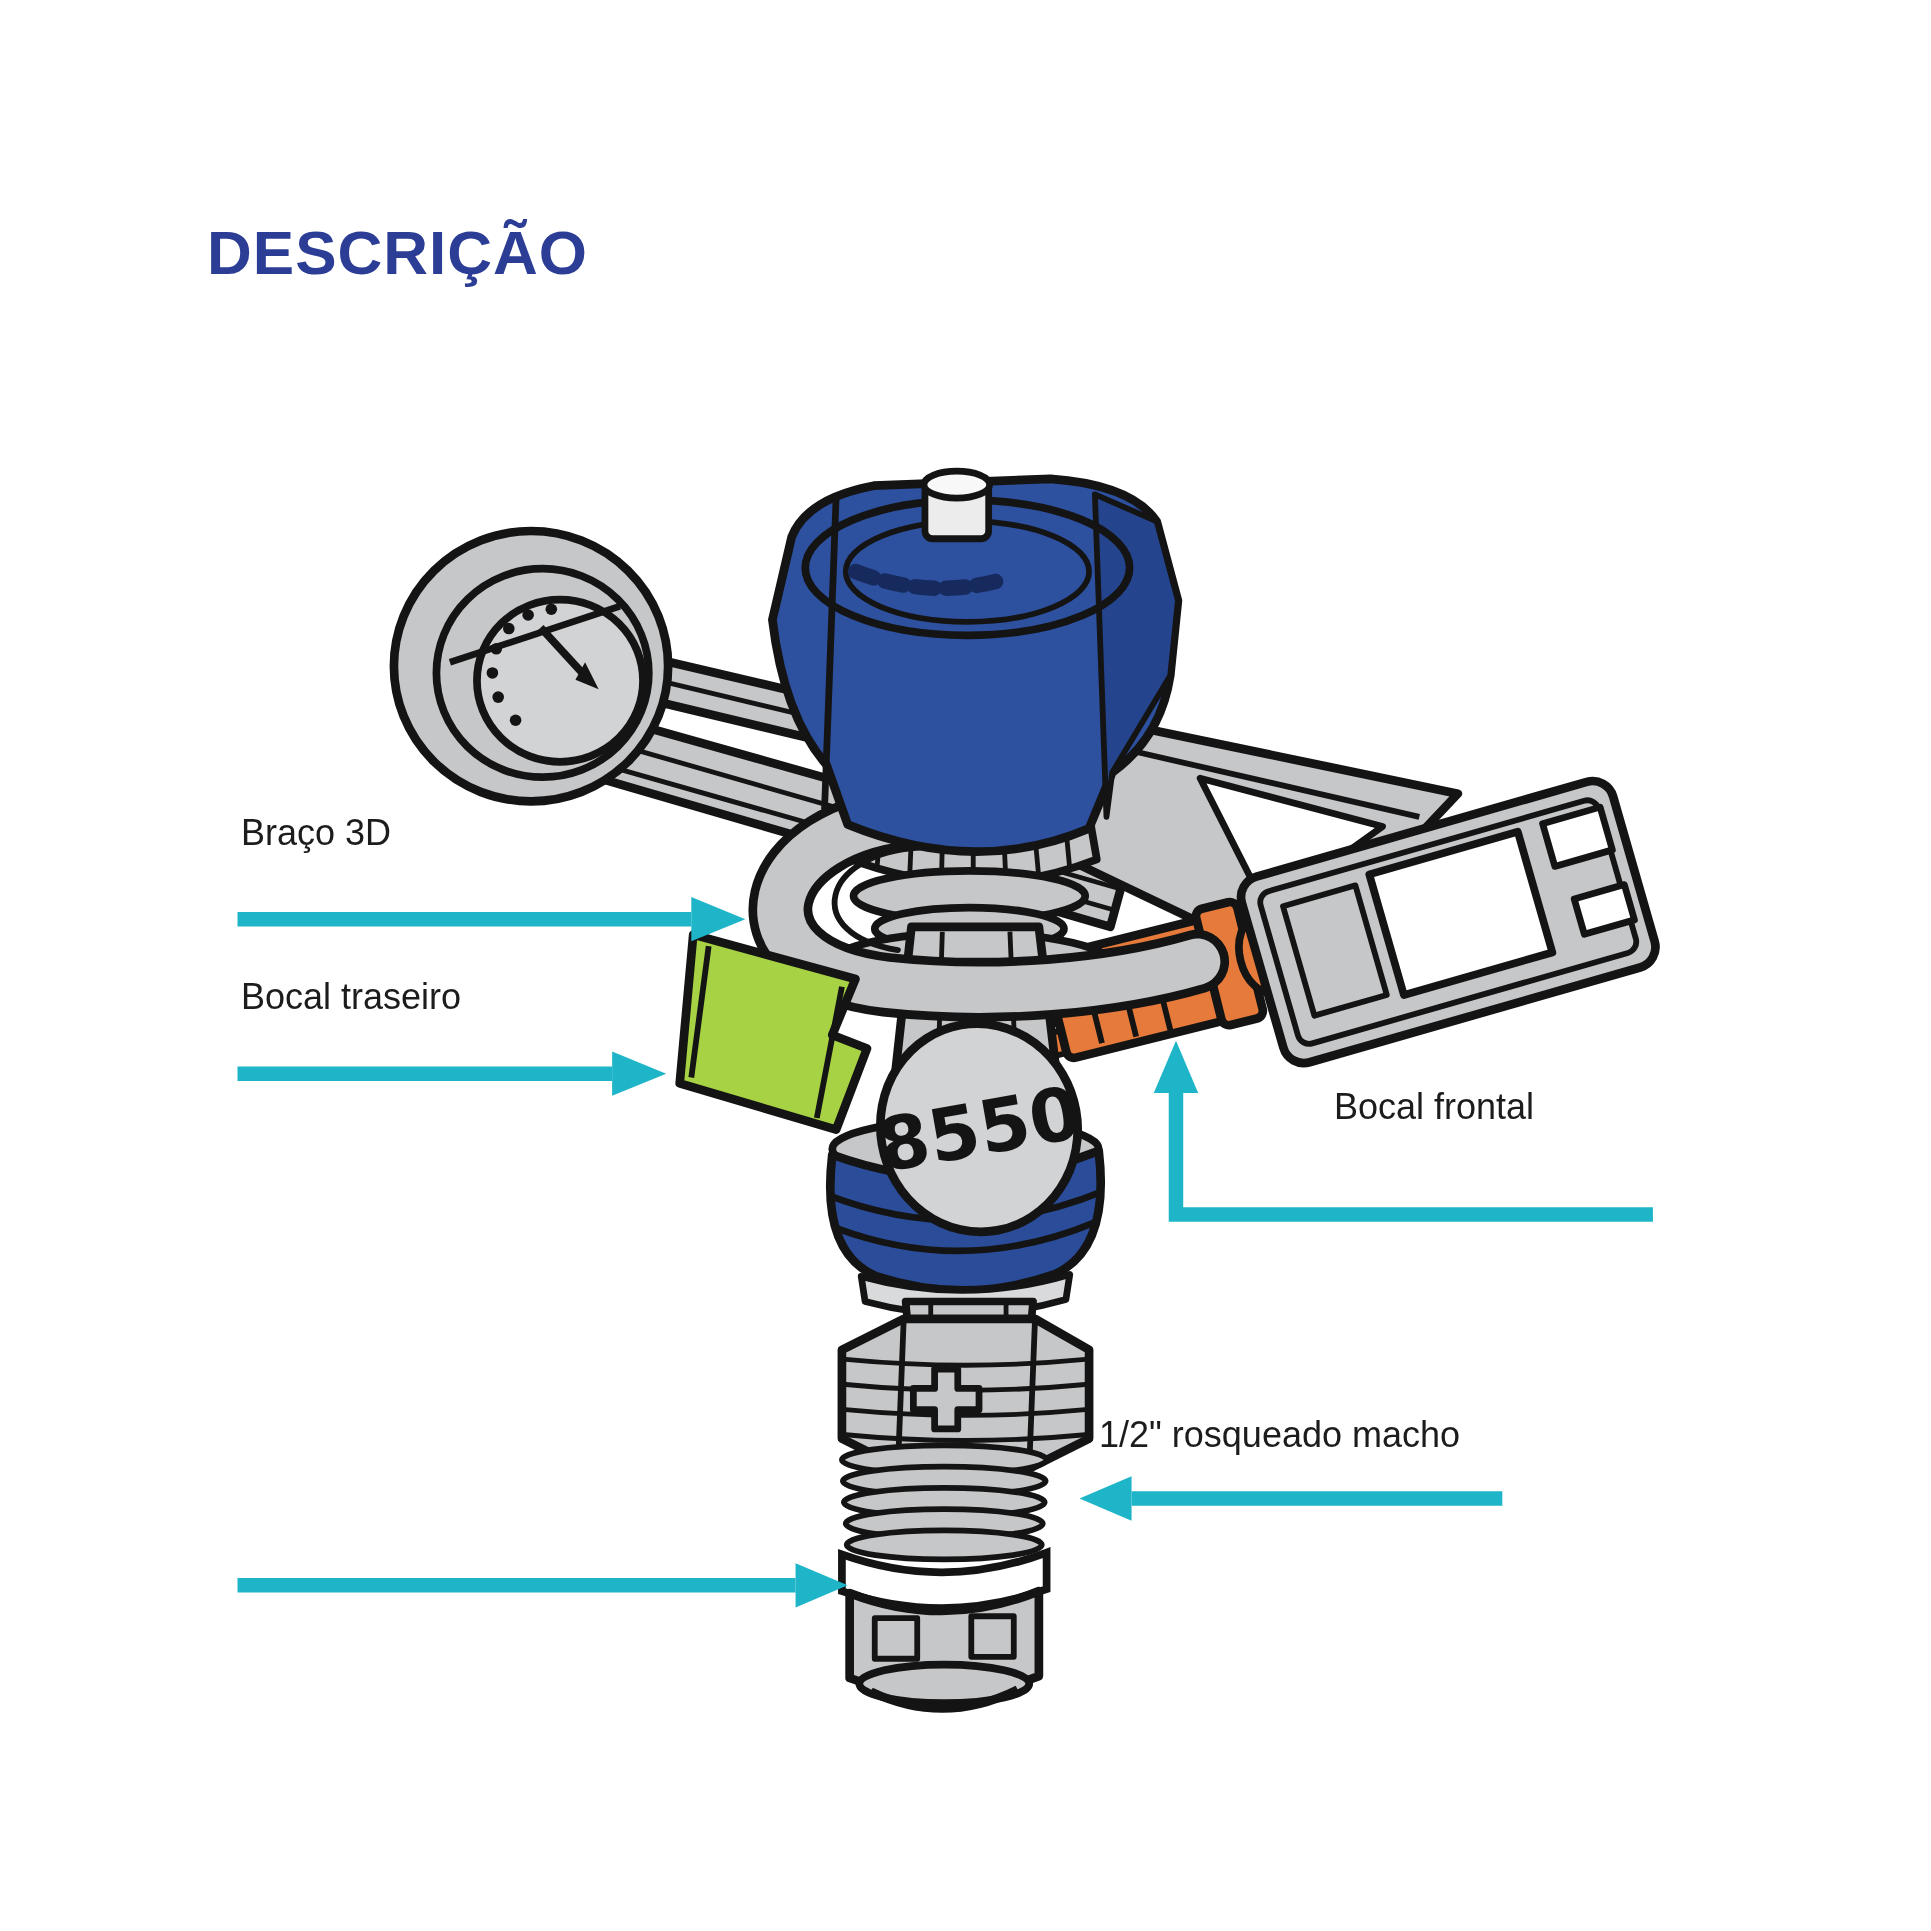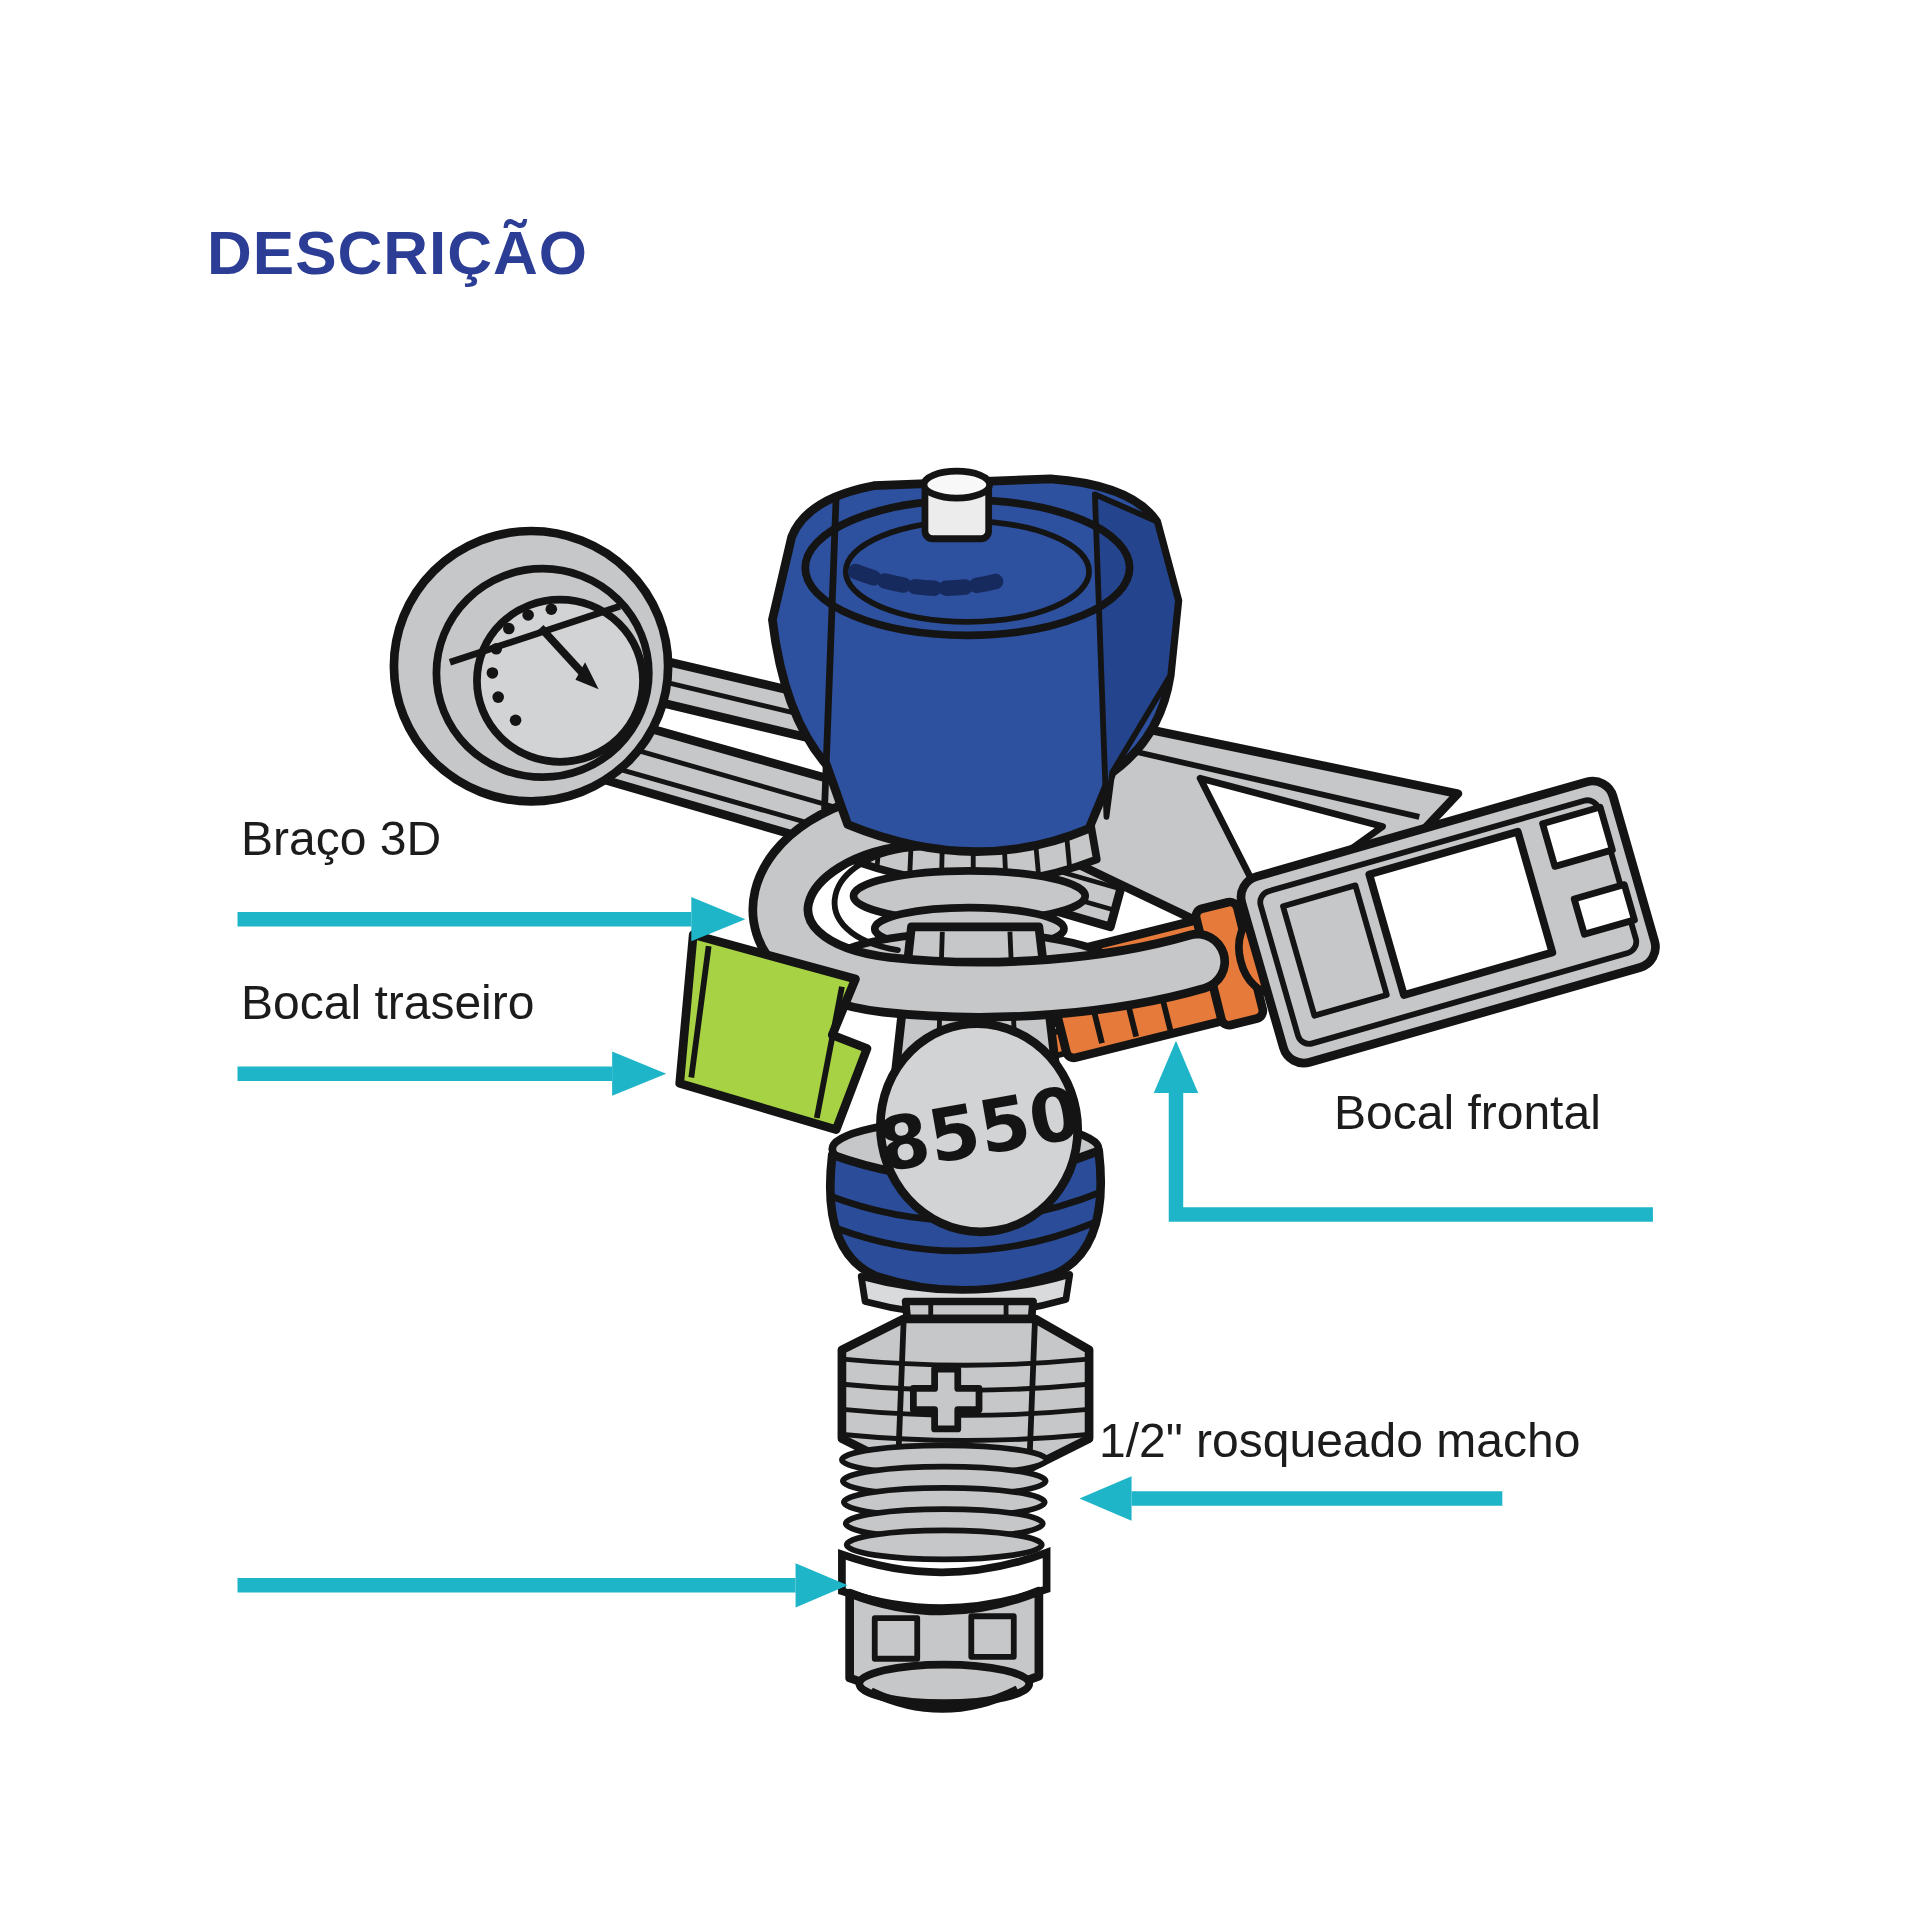--- a/index.html
+++ b/index.html
@@ -11,21 +11,21 @@
   .canvas{
     position:relative; width:1931px; height:1931px; background:#ffffff; overflow:hidden;
     font-family:"Liberation Sans","DejaVu Sans",sans-serif;
   }
   .title{
     position:absolute; left:199px; top:209px; margin:8px;
     font-size:62px; font-weight:700; letter-spacing:1px; color:var(--titleBlue);
     white-space:nowrap;
   }
   .label{
-    position:absolute; font-size:48px; line-height:1.1; color:var(--labelInk);
+    position:absolute; font-size:36px; line-height:1.1; color:var(--labelInk);
     white-space:nowrap; letter-spacing:0px;
   }
   .art{position:absolute; left:0; top:0;}
   svg *{vector-effect:none;}
 </style>
 </head>
 <body>
 
 <div class="canvas">
 

